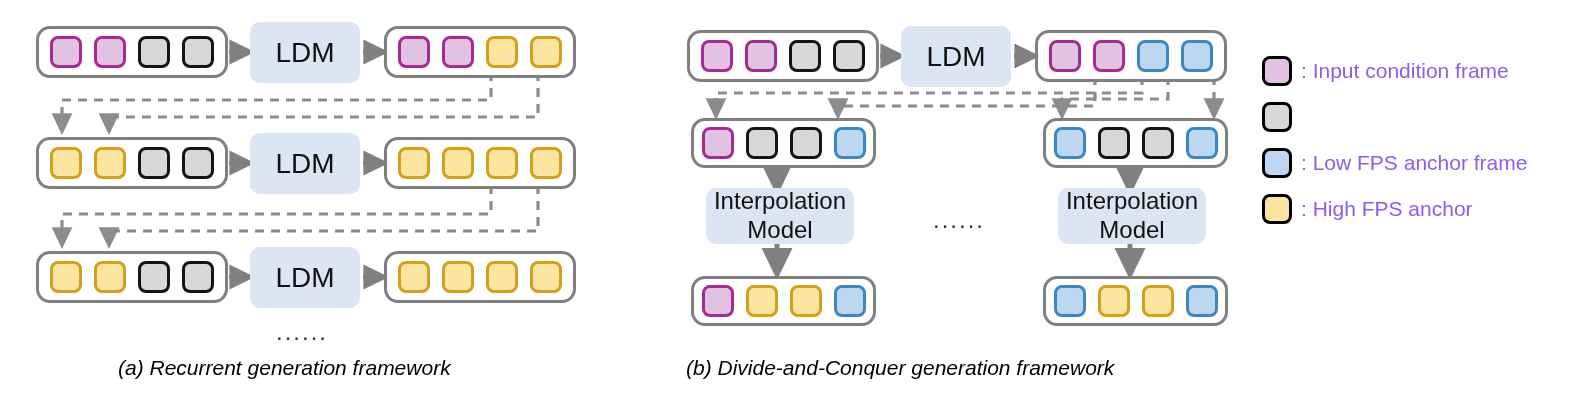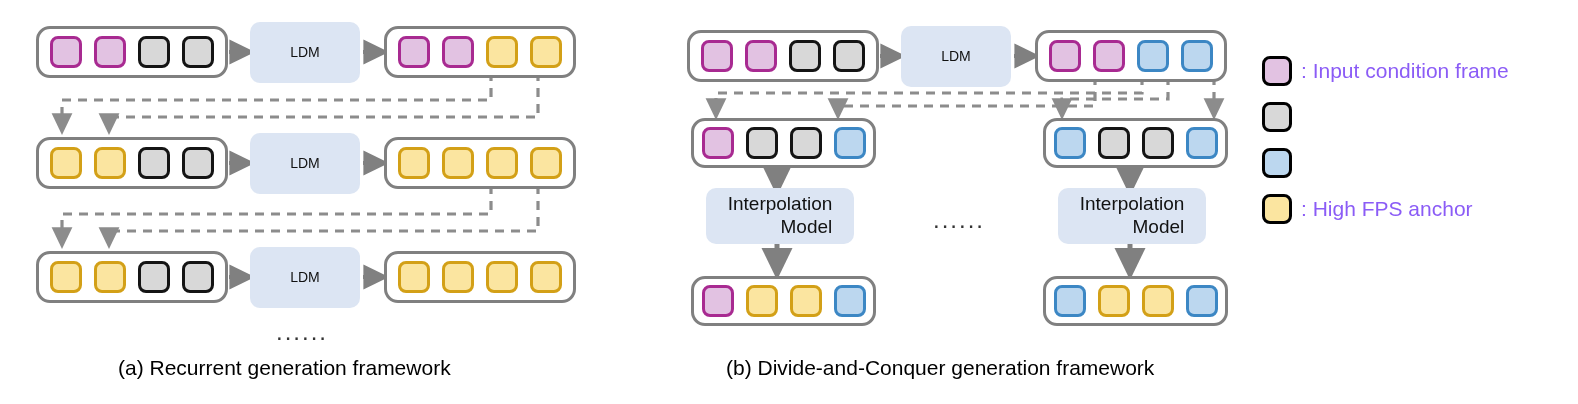--- a/index.html
+++ b/index.html
@@ -24,30 +24,30 @@
   }
   .f-cond  {border-color:#A82A91;background:#E2C2E2;}
   .f-noise {border-color:#141414;background:#D8D8D8;}
   .f-low   {border-color:#3C87C4;background:#BCD7EF;}
   .f-high  {border-color:#D3A017;background:#FBE5A0;}
 
   
   .model{
     position:absolute;box-sizing:border-box;background:#DCE5F3;border-radius:10px;
     display:flex;align-items:center;justify-content:center;text-align:center;
-    font-size:14px;line-height:1.2;color:#111;
-  }
-  .model.small{font-size:19px;text-align:right;}
+    font-size:28px;line-height:1.2;color:#111;
+  }
+  .model.small{font-size:24px;}
 
   
   .wires{position:absolute;left:0;top:0;width:1578px;height:404px;pointer-events:none;}
 
   
   .caption{
-    position:absolute;font-size:21px;color:#000;white-space:nowrap;
+    position:absolute;font-size:21px;color:#000;white-space:nowrap;font-style:italic;
   }
   .dots{
     position:absolute;font-size:24px;letter-spacing:2px;color:#333;white-space:nowrap;
   }
 
   
   .legend{position:absolute;left:1262px;top:48px;width:310px;}
   .legend-row{display:flex;align-items:center;height:46px;}
   .legend-swatch{
     box-sizing:border-box;width:30px;height:30px;border-radius:8px;border:3px solid #000;flex:0 0 auto;
@@ -217,32 +217,33 @@
   </div>
   <div class="group g4" style="left:1043px;top:276px;width:185px;height:50px;">
     <div class="frame f-low"></div>
     <div class="frame f-high"></div>
     <div class="frame f-high"></div>
     <div class="frame f-low"></div>
   </div>
 
   <div class="dots" style="left:933px;top:206px;">......</div>
 
-  <div class="caption" style="left:726px;top:356px;">(b) Divide-and-Conquer generation framework</div>
+  <div class="caption" style="left:686px;top:356px;">(b) Divide-and-Conquer generation framework</div>
 
   <div class="legend">
     <div class="legend-row">
       <div class="legend-swatch f-cond"></div>
       <div class="legend-text">: Input condition frame</div>
     </div>
     <div class="legend-row">
       <div class="legend-swatch f-noise"></div>
     </div>
     <div class="legend-row">
       <div class="legend-swatch f-low"></div>
+      <div class="legend-text">: Low FPS anchor frame</div>
     </div>
     <div class="legend-row">
       <div class="legend-swatch f-high"></div>
       <div class="legend-text">: High FPS anchor</div>
     </div>
   </div>
 
 </div>
 
 </body></html>

